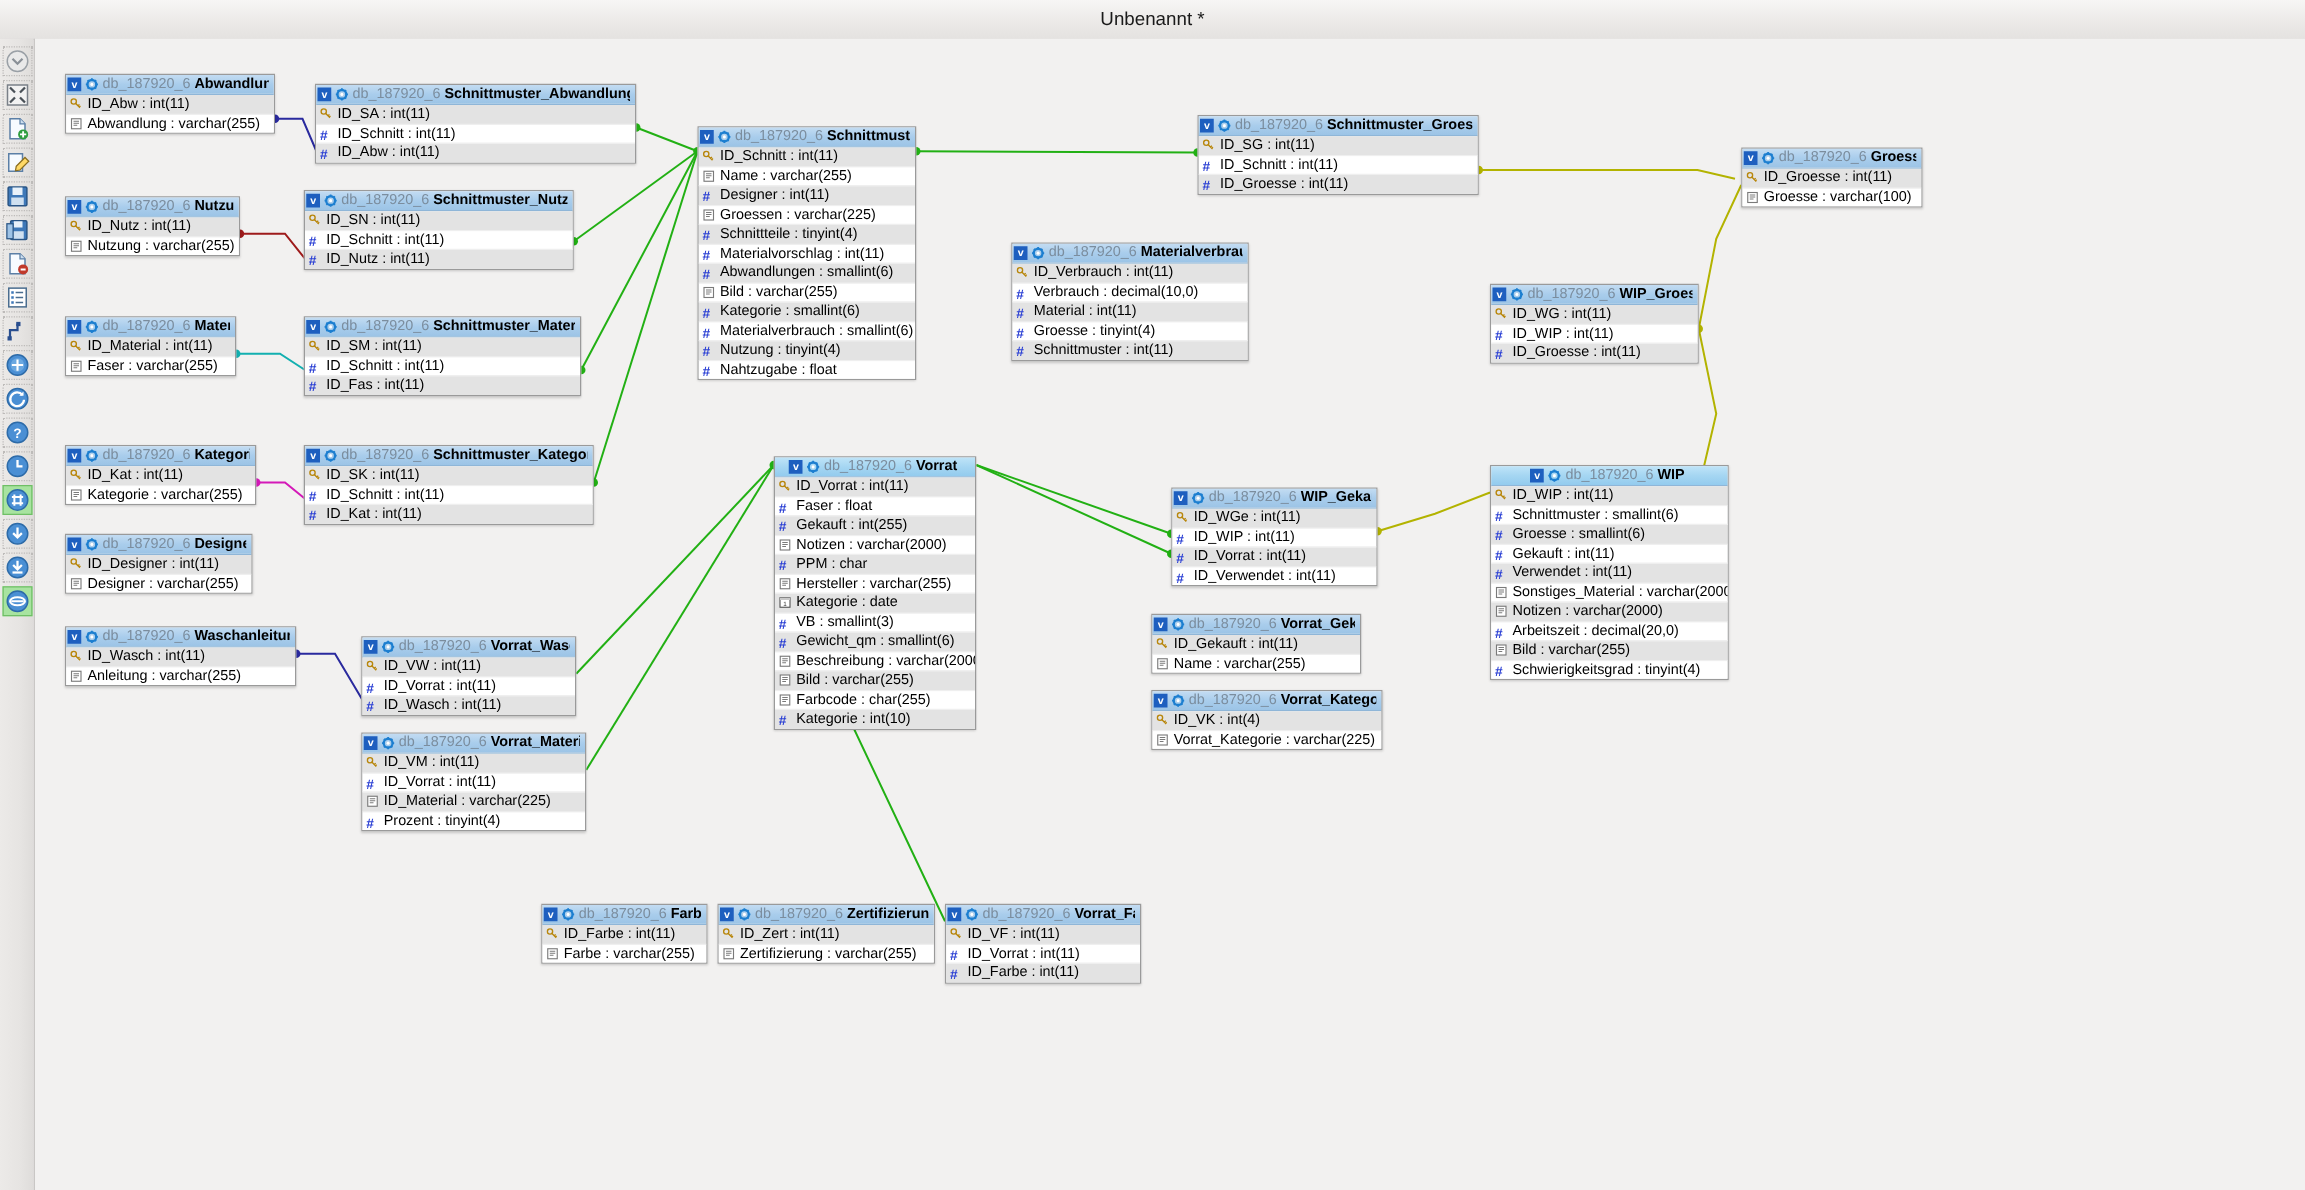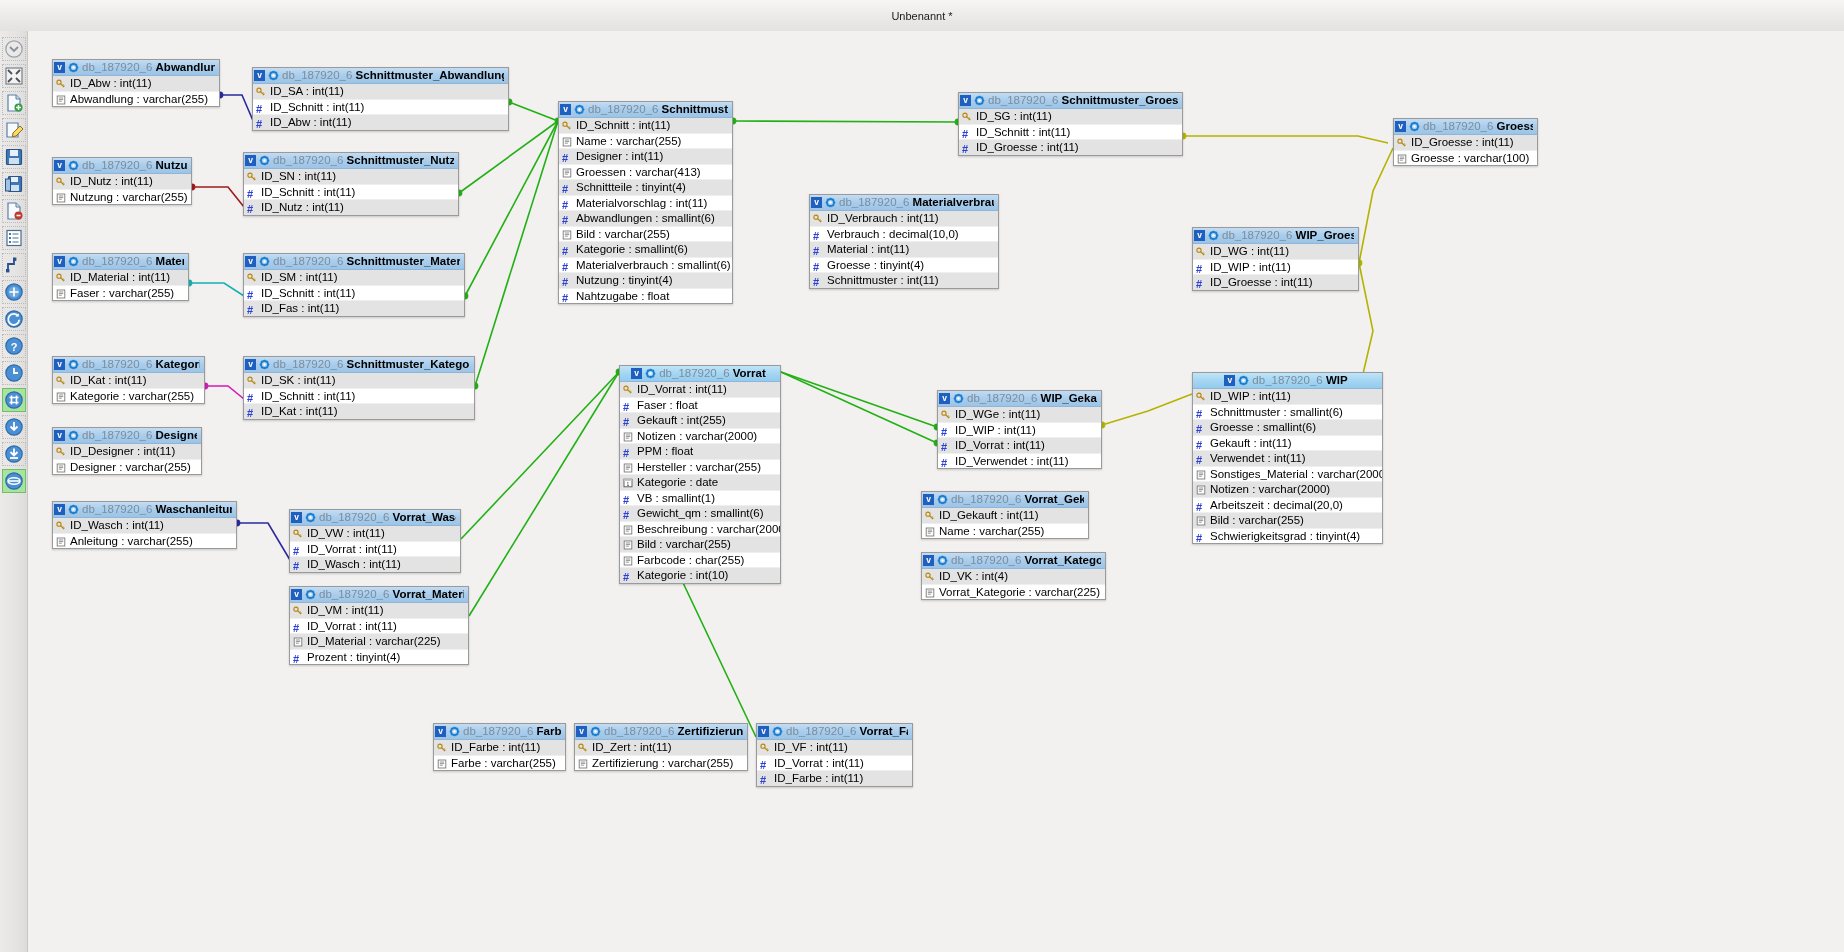--- a/index.html
+++ b/index.html
@@ -9,21 +9,21 @@
     font-family:"Liberation Sans",sans-serif;
     font-size:11px;color:#000;
     -webkit-font-smoothing:antialiased;
   }
   
   #titlebar{
     position:absolute;left:0;top:0;width:1844px;height:31px;
     background:linear-gradient(180deg,#f7f6f5 0%,#eceae8 55%,#e4e2e0 100%);
     border-bottom:1px solid #cdcbc9;
     display:flex;align-items:center;justify-content:center;
-    font-size:11px;color:#1a1a1a;
+    font-size:15px;color:#1a1a1a;
   }
   
   #toolbar{
     position:absolute;left:0;top:31px;width:28px;height:921px;
     background:linear-gradient(90deg,#eceae8 0%,#e6e4e2 60%,#dedcda 100%);
     border-right:1px solid #c9c7c5;
     padding-top:6px;box-sizing:border-box;
   }
   .tool{
     width:24px;height:24px;margin:0 auto 3px auto;
@@ -651,21 +651,21 @@
         </div>
         <div class="col">
           <span class="ci"><span style="color:#2a3fd4;font-weight:bold;font-size:11px;line-height:10px;">#</span></span>
           <span class="cn">Designer : int(11)</span>
         </div>
         <div class="col">
           <span class="ci"><svg width="10" height="10" viewBox="0 0 10 10">
               <rect x="1.2" y="1" width="7.6" height="8" fill="#fff" stroke="#7a7a7a" stroke-width=".9"></rect>
               <path d="M2.8 3h4.4M2.8 4.6h4.4M2.8 6.2h3" stroke="#7a7a7a" stroke-width=".8"></path>
             </svg></span>
-          <span class="cn">Groessen : varchar(413)</span>
+          <span class="cn">Groessen : varchar(225)</span>
         </div>
         <div class="col">
           <span class="ci"><span style="color:#2a3fd4;font-weight:bold;font-size:11px;line-height:10px;">#</span></span>
           <span class="cn">Schnittteile : tinyint(4)</span>
         </div>
         <div class="col">
           <span class="ci"><span style="color:#2a3fd4;font-weight:bold;font-size:11px;line-height:10px;">#</span></span>
           <span class="cn">Materialvorschlag : int(11)</span>
         </div>
         <div class="col">
@@ -725,40 +725,40 @@
         </div>
         <div class="col">
           <span class="ci"><svg width="10" height="10" viewBox="0 0 10 10">
               <rect x="1.2" y="1" width="7.6" height="8" fill="#fff" stroke="#7a7a7a" stroke-width=".9"></rect>
               <path d="M2.8 3h4.4M2.8 4.6h4.4M2.8 6.2h3" stroke="#7a7a7a" stroke-width=".8"></path>
             </svg></span>
           <span class="cn">Notizen : varchar(2000)</span>
         </div>
         <div class="col">
           <span class="ci"><span style="color:#2a3fd4;font-weight:bold;font-size:11px;line-height:10px;">#</span></span>
-          <span class="cn">PPM : float</span>
+          <span class="cn">PPM : char</span>
         </div>
         <div class="col">
           <span class="ci"><svg width="10" height="10" viewBox="0 0 10 10">
               <rect x="1.2" y="1" width="7.6" height="8" fill="#fff" stroke="#7a7a7a" stroke-width=".9"></rect>
               <path d="M2.8 3h4.4M2.8 4.6h4.4M2.8 6.2h3" stroke="#7a7a7a" stroke-width=".8"></path>
             </svg></span>
           <span class="cn">Hersteller : varchar(255)</span>
         </div>
         <div class="col">
           <span class="ci"><svg width="10" height="10" viewBox="0 0 10 10">
               <rect x="1" y="1.2" width="8" height="7.6" fill="#fff" stroke="#555" stroke-width=".9"></rect>
               <rect x="1" y="1.2" width="8" height="1.8" fill="#c8c8c8"></rect>
               <text x="5" y="7.6" font-size="5" text-anchor="middle" fill="#333" font-family="Liberation Sans">1</text>
             </svg></span>
           <span class="cn">Kategorie : date</span>
         </div>
         <div class="col">
           <span class="ci"><span style="color:#2a3fd4;font-weight:bold;font-size:11px;line-height:10px;">#</span></span>
-          <span class="cn">VB : smallint(1)</span>
+          <span class="cn">VB : smallint(3)</span>
         </div>
         <div class="col">
           <span class="ci"><span style="color:#2a3fd4;font-weight:bold;font-size:11px;line-height:10px;">#</span></span>
           <span class="cn">Gewicht_qm : smallint(6)</span>
         </div>
         <div class="col">
           <span class="ci"><svg width="10" height="10" viewBox="0 0 10 10">
               <rect x="1.2" y="1" width="7.6" height="8" fill="#fff" stroke="#7a7a7a" stroke-width=".9"></rect>
               <path d="M2.8 3h4.4M2.8 4.6h4.4M2.8 6.2h3" stroke="#7a7a7a" stroke-width=".8"></path>
             </svg></span>

